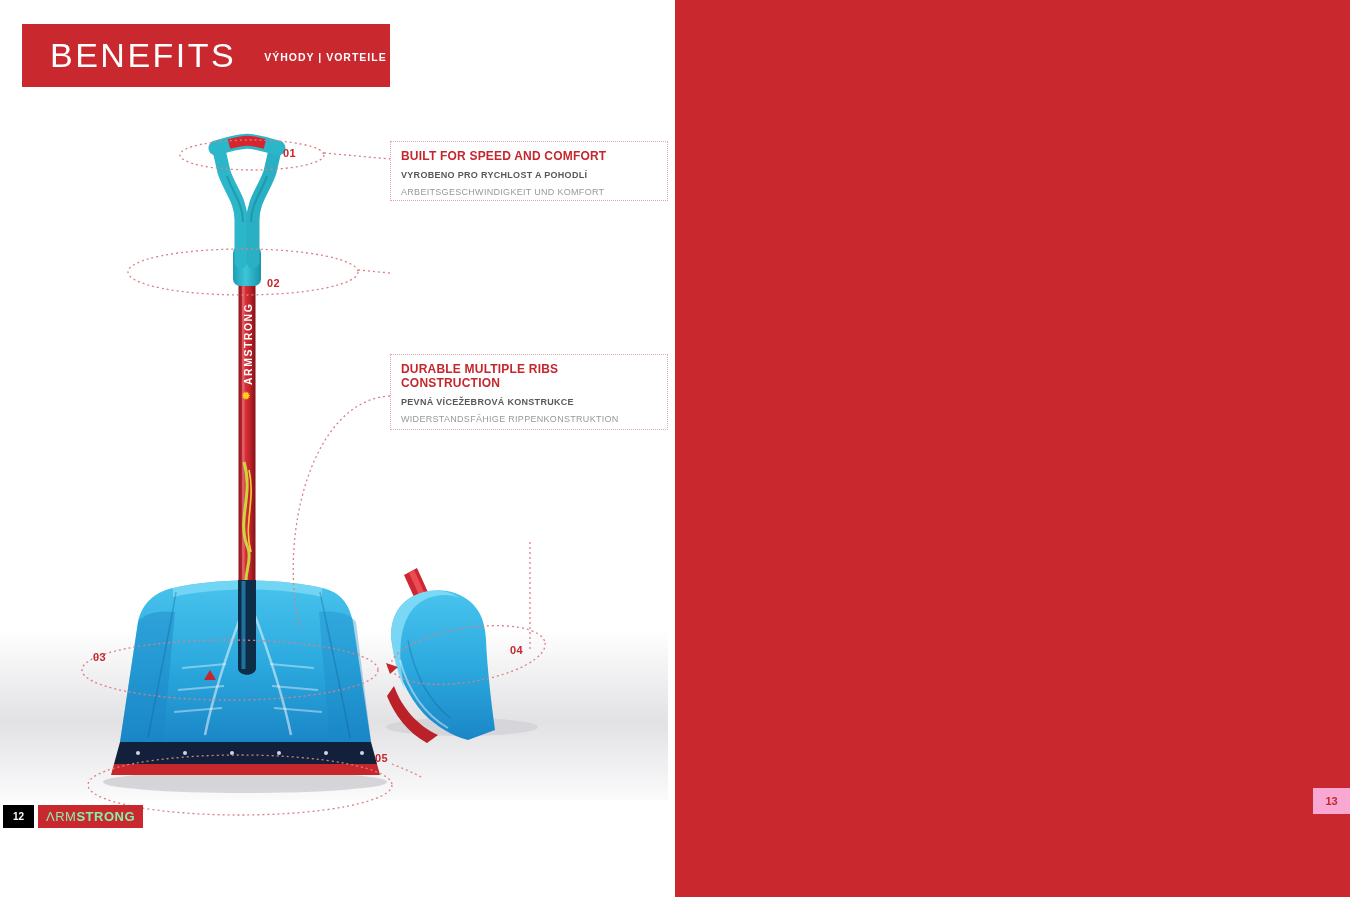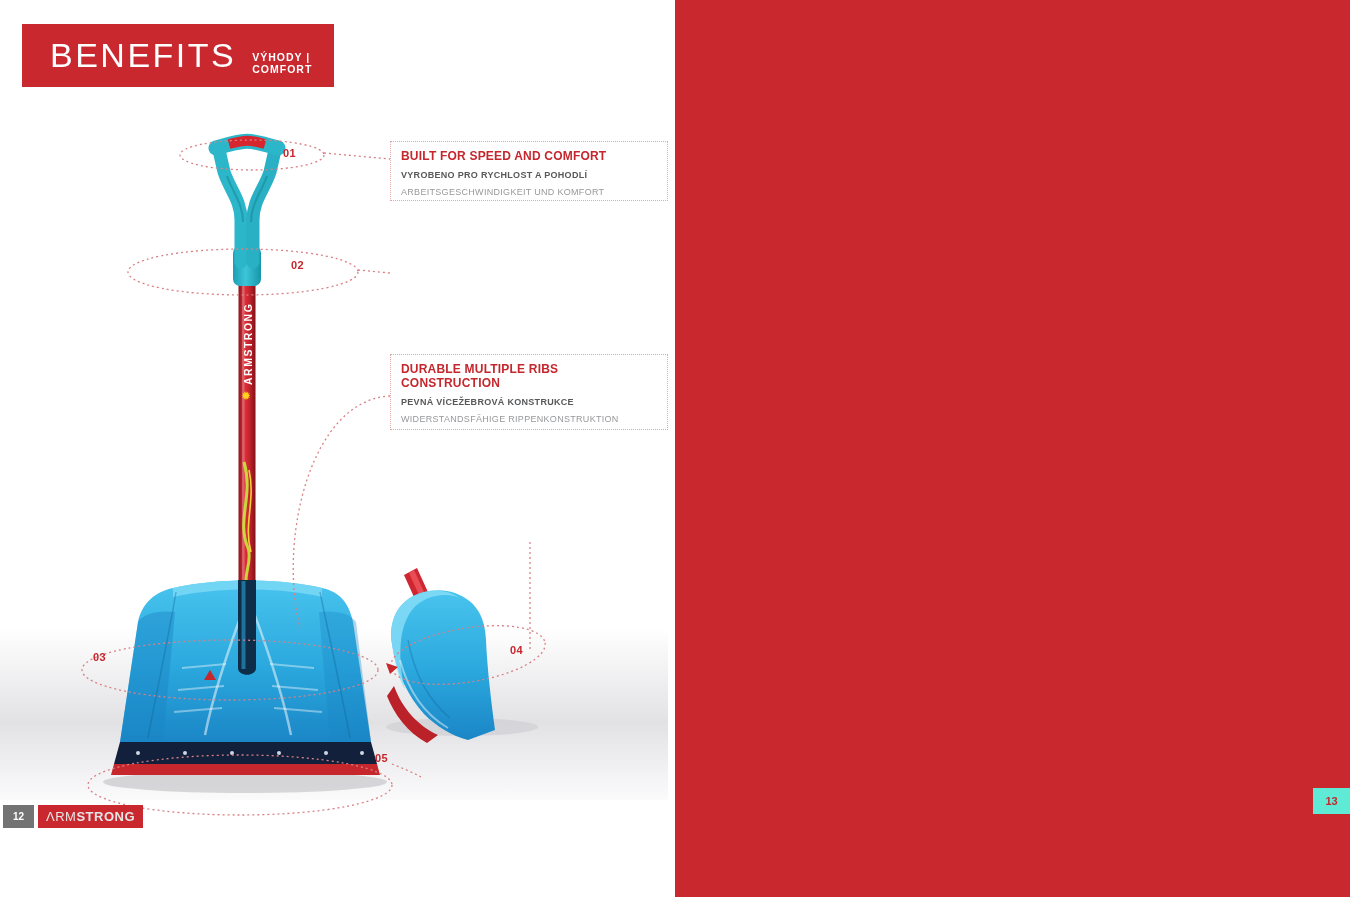--- a/index.html
+++ b/index.html
@@ -2,42 +2,42 @@
 <html><head>
 <meta charset="utf-8">
 <style>
   html,body{margin:0;padding:0;background:#ffffff;}
   #spread{position:relative;width:1350px;height:897px;overflow:hidden;
           font-family:"Liberation Sans","DejaVu Sans",sans-serif;background:#ffffff;}
 
   
   #page-left{position:absolute;left:0;top:0;width:675px;height:897px;background:#fff;}
 
-  .banner{position:absolute;left:22px;top:24px;width:312px;height:63px;background:#c8282e;
-          display:flex;align-items:baseline;gap:16px;padding-left:28px;box-sizing:border-box;}
+  .banner{position:absolute;left:22px;top:24px;width:368px;height:63px;background:#c8282e;
+          display:flex;align-items:baseline;gap:28px;padding-left:28px;box-sizing:border-box;}
   .banner-title{color:#fff;font-size:34px;letter-spacing:2.5px;font-weight:400;line-height:63px;}
   .banner-sub{color:#fff;font-size:10.5px;font-weight:700;letter-spacing:1px;transform:translateY(-6px);}
 
   .callout{position:absolute;border:1px dotted #dfa9ab;box-sizing:border-box;padding:7px 10px;background:transparent;}
   .co-title{color:#c5272d;font-size:12px;font-weight:700;line-height:14px;letter-spacing:.2px;}
   .co-cz{color:#57585a;font-size:9px;font-weight:700;letter-spacing:.3px;margin-top:7px;}
   .co-de{color:#97989b;font-size:9px;font-weight:400;letter-spacing:.3px;margin-top:7px;}
 
   .marker{position:absolute;color:#c5272d;font-size:11px;font-weight:700;letter-spacing:.5px;}
 
-  .pagenum-left{position:absolute;left:3px;top:805px;width:31px;height:23px;background:#737373;
+  .pagenum-left{position:absolute;left:3px;top:805px;width:31px;height:23px;background:#000000;
                 color:#fff;font-size:10px;font-weight:700;display:flex;align-items:center;justify-content:center;}
   .logo-box{position:absolute;left:38px;top:805px;width:105px;height:23px;background:#c8282e;
-            display:flex;align-items:center;justify-content:center;color:#e5e5e5;font-size:13px;letter-spacing:.5px;}
+            display:flex;align-items:center;justify-content:center;color:#86efac;font-size:13px;letter-spacing:.5px;}
   .logo-box .bold{font-weight:700;text-align:center;}
 
   
   #page-right{position:absolute;left:675px;top:0;width:675px;height:897px;background:#c8282e;}
 
-  .pagenum-right{position:absolute;left:1313px;top:788px;width:37px;height:26px;background:#5eead4;
+  .pagenum-right{position:absolute;left:1313px;top:788px;width:37px;height:26px;background:#f9a8d4;
                  color:#c5272d;font-size:11px;font-weight:700;display:flex;align-items:center;justify-content:center;}
 
   svg{display:block;}
 </style>
 </head>
 <body>
 
 <div id="spread">
 
   <div id="page-left">
@@ -144,39 +144,39 @@
         <path d="M392,764 C402,768 412,772 421,777"></path>
       </g>
       <g fill="#c5272d">
         <polygon points="204,680 216,680 210,670"></polygon>
         <polygon points="386,663 398,667 390,674"></polygon>
       </g>
     </svg>
 
     <div class="banner">
       <span class="banner-title">BENEFITS</span>
-      <span class="banner-sub">VÝHODY | COMFORT</span>
+      <span class="banner-sub">VÝHODY | VORTEILE</span>
     </div>
 
     <div class="callout" style="left:390px;top:141px;width:278px;height:60px;">
       <div class="co-title">BUILT FOR SPEED AND COMFORT</div>
       <div class="co-cz">VYROBENO PRO RYCHLOST A POHODLÍ</div>
       <div class="co-de">ARBEITSGESCHWINDIGKEIT UND KOMFORT</div>
     </div>
     <div class="callout" style="left:390px;top:354px;width:278px;height:76px;">
       <div class="co-title">
         <div>DURABLE MULTIPLE RIBS</div>
         <div>CONSTRUCTION</div>
       </div>
       <div class="co-cz">PEVNÁ VÍCEŽEBROVÁ KONSTRUKCE</div>
       <div class="co-de">WIDERSTANDSFÄHIGE RIPPENKONSTRUKTION</div>
     </div>
 
     <div class="marker" style="left:283px;top:147px;">01</div>
-    <div class="marker" style="left:267px;top:259px;margin-left:24px;">02</div>
+    <div class="marker" style="left:267px;top:277px;">02</div>
     <div class="marker" style="left:93px;top:651px;">03</div>
     <div class="marker" style="left:510px;top:644px;">04</div>
     <div class="marker" style="left:375px;top:752px;">05</div>
 
     <div class="pagenum-left">12</div>
     <div class="logo-box">
       <span>ΛRM</span>
         <span class="bold">STRONG</span>
     </div>
   </div>

